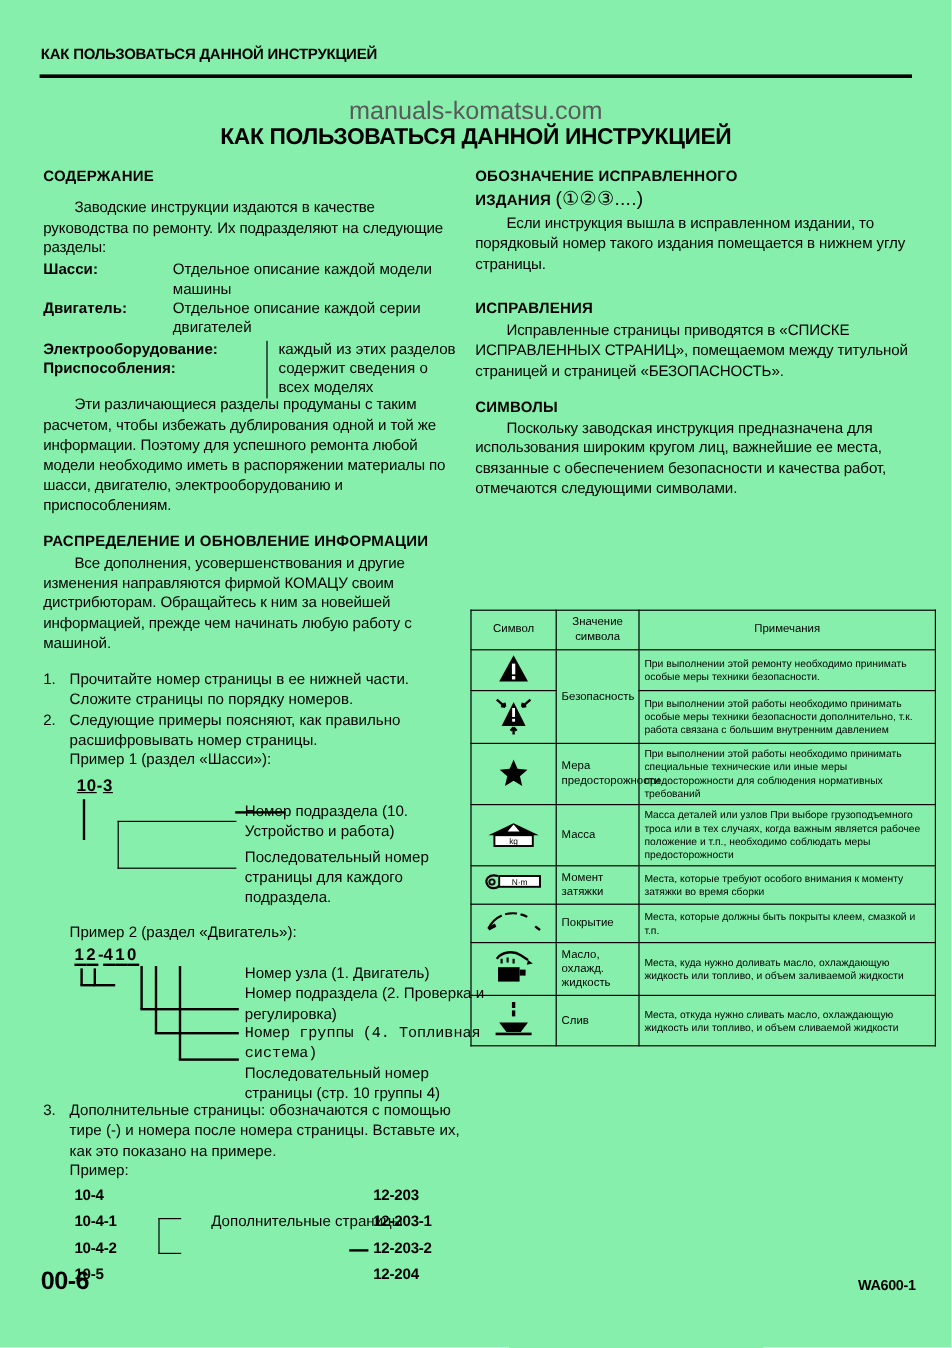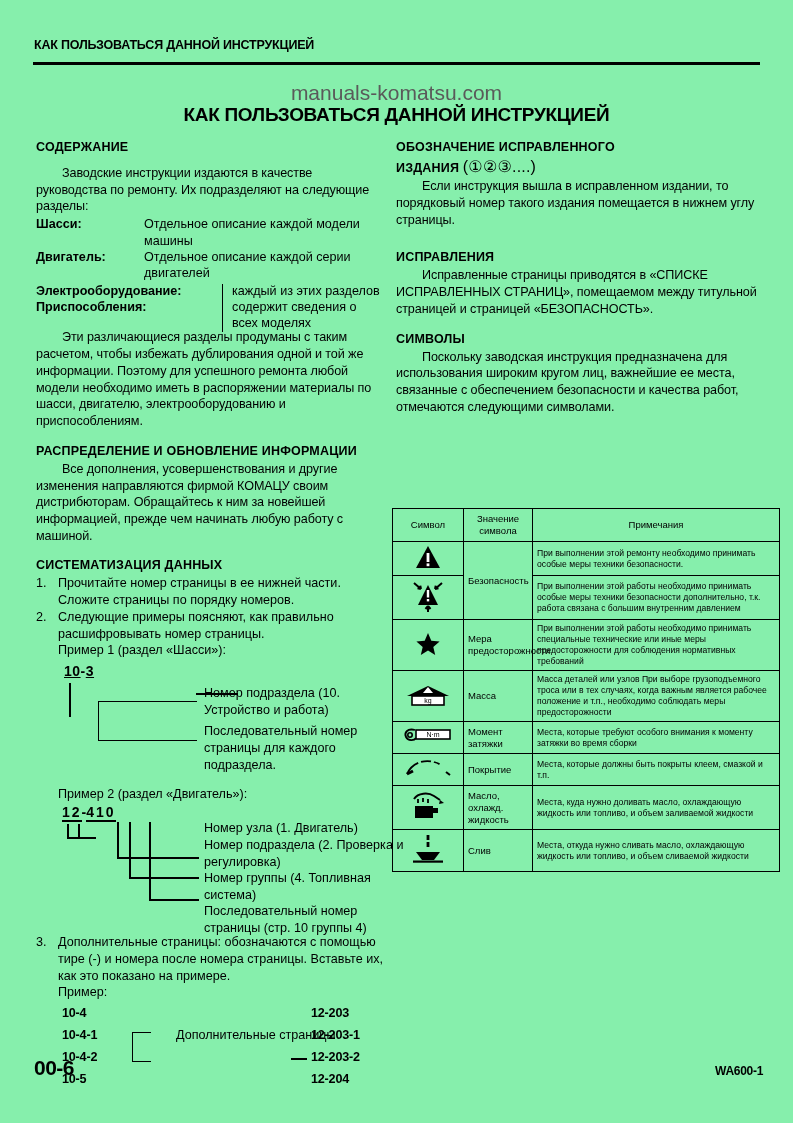--- a/index.html
+++ b/index.html
@@ -251,21 +251,20 @@
     </div>
 
     <div class="gap-m"></div>
     <p class="body indent">Эти различающиеся разделы продуманы с таким расчетом, чтобы избежать дублирования одной и той же информации. Поэтому для успешного ремонта любой модели необходимо иметь в распоряжении материалы по шасси, двигателю, электрооборудованию и приспособлениям.</p>
 
     <div class="gap-m"></div>
     <h2 class="sec">РАСПРЕДЕЛЕНИЕ И ОБНОВЛЕНИЕ ИНФОРМАЦИИ</h2>
     <p class="body indent">Все дополнения, усовершенствования и другие изменения направляются фирмой КОМАЦУ своим дистрибюторам. Обращайтесь к ним за новейшей информацией, прежде чем начинать любую работу с машиной.</p>
 
     <div class="gap-m"></div>
-    <h2 class="sec">СИСТЕМАТИЗАЦИЯ ДАННЫХ</h2>
 
     <ol class="numlist">
       <li>
         <span class="num">1.</span>
         <span>Прочитайте номер страницы в ее нижней части. Сложите страницы по порядку номеров.</span>
       </li>
       <li>
         <span class="num">2.</span>
         <span>Следующие примеры поясняют, как правильно расшифровывать номер страницы.</span>
       </li>
@@ -300,21 +299,21 @@
       <div class="lh" style="left:81px; top:53px; width:82px;"></div>
 
       <div class="lv" style="left:93px; top:18px; height:56px;"></div>
       <div class="lh" style="left:93px; top:73px; width:70px;"></div>
 
       <div class="lv" style="left:113px; top:18px; height:78px;"></div>
       <div class="lh" style="left:113px; top:95px; width:50px;"></div>
 
       <div class="ex2-t" style="top:16px;">Номер узла (1. Двигатель)</div>
       <div class="ex2-t" style="top:33px;">Номер подраздела (2. Проверка и регулировка)</div>
-      <div class="ex2-t" style="top:66px;">Номер группы (4. Топливная система)</div>
+      <div class="ex2-t" style="top:66px;font-family:Liberation Mono, monospace;">Номер группы (4. Топливная система)</div>
       <div class="ex2-t" style="top:99px;">Последовательный номер страницы (стр. 10 группы 4)</div>
     </div>
 
     <ol class="numlist">
       <li>
         <span class="num">3.</span>
         <span>Дополнительные страницы: обозначаются с помощью тире (-) и номера после номера страницы. Вставьте их, как это показано на примере.</span>
       </li>
     </ol>
     <div class="sub-line">Пример:</div>

